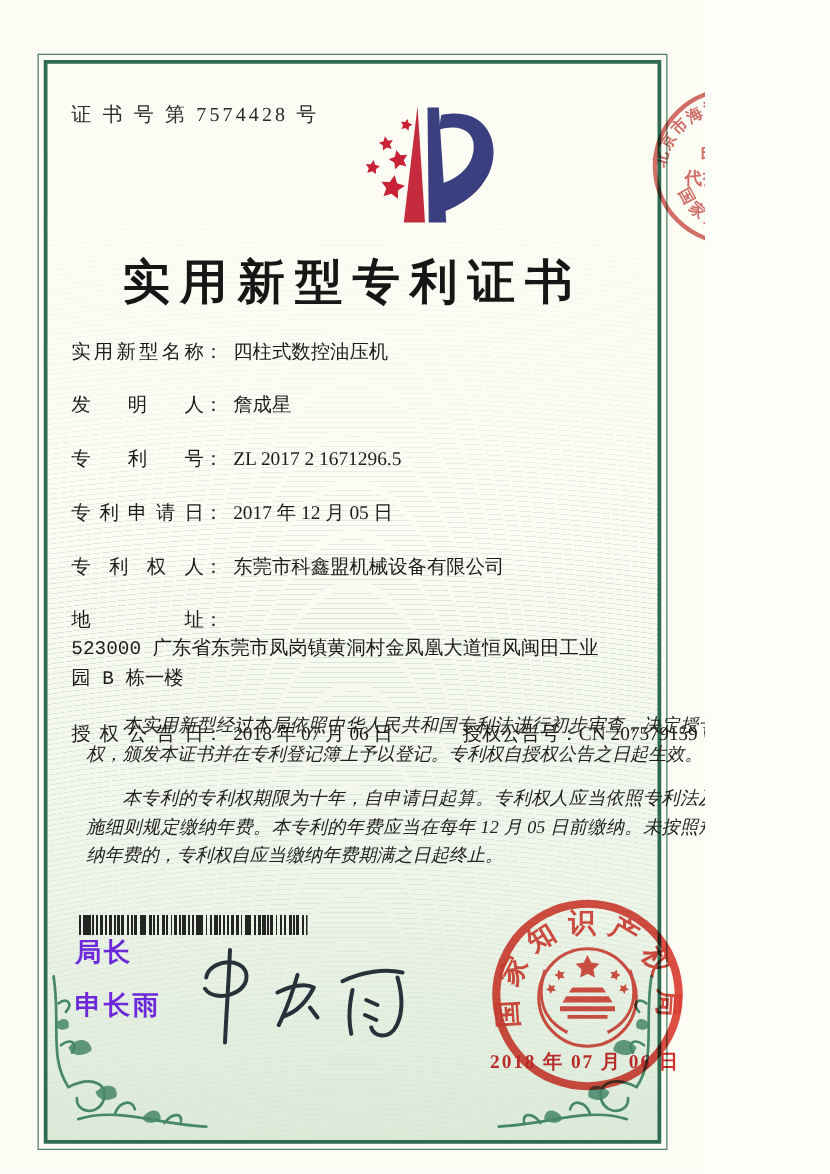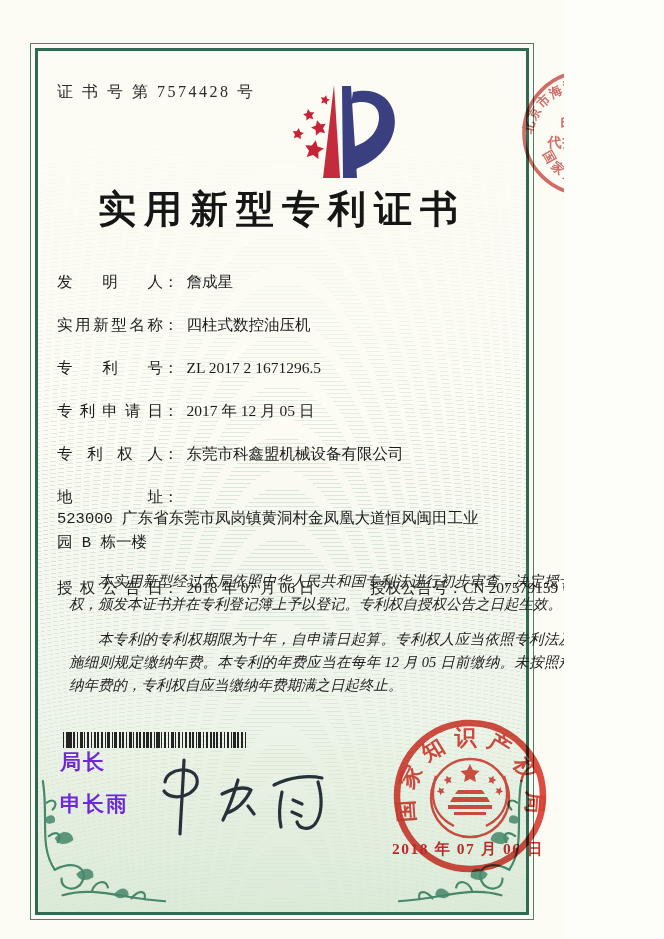--- a/index.html
+++ b/index.html
@@ -20,21 +20,21 @@
 
   .corner{position:absolute;width:138px;height:138px;}
   .corner.bl{left:33px;bottom:22px;}
   .corner.br{right:33px;bottom:22px;transform:scaleX(-1);}
 
   .cert-no{position:absolute;left:57px;top:82px;font-size:16px;letter-spacing:2.5px;color:#2b2b2b;}
 
   .logo{position:absolute;left:278px;top:84px;width:124px;height:100px;}
   .tax-stamp{position:absolute;left:520px;top:68px;width:130px;height:130px;opacity:0.82;mix-blend-mode:multiply;}
 
-  .title{position:absolute;left:0;right:0;top:184px;margin:0;text-align:center;font-size:38px;font-weight:700;letter-spacing:8px;color:#161616;font-family:"Liberation Serif","DejaVu Serif",serif;}
+  .title{position:absolute;left:0;right:0;top:184px;margin:16px;text-align:center;font-size:38px;font-weight:700;letter-spacing:8px;color:#161616;font-family:"Liberation Serif","DejaVu Serif",serif;}
 
   .fields{position:absolute;left:57px;top:272px;width:556px;font-size:15.5px;color:#1c1c1c;}
   .f-row{position:relative;margin-bottom:23px;line-height:20px;}
   .f-label{display:inline-block;width:106px;text-align:justify;text-align-last:justify;vertical-align:top;}
   .f-colon{display:inline-block;vertical-align:top;margin-right:8px;}
   .f-value{display:inline-block;vertical-align:top;}
   .f-row.address .f-value{width:436px;line-height:24px;font-family:Liberation Mono, monospace;}
   .f-row.grant{margin-bottom:0;}
   .grant-right{position:absolute;left:313px;top:0;white-space:nowrap;}
 
@@ -131,24 +131,24 @@
       <textPath href="#taxBot" startOffset="50%" text-anchor="middle">国家知识产权局</textPath>
     </text>
     <text x="65" y="60" text-anchor="middle" font-size="14" font-weight="bold" fill="#c94f4a" font-family="'Liberation Serif',serif">印 花 税</text>
     <text x="65" y="79" text-anchor="middle" font-size="14" font-weight="bold" letter-spacing="1" fill="#c94f4a" font-family="'Liberation Serif',serif">代扣专用章</text>
   </svg>
 
   <h1 class="title">实用新型专利证书</h1>
 
   <div class="fields">
     <div class="f-row">
+      <span class="f-label">实用新型名称</span><span class="f-colon">：</span><span class="f-value">四柱式数控油压机</span>
+    </div>
+    <div class="f-row">
       <span class="f-label">发明人</span><span class="f-colon">：</span><span class="f-value">詹成星</span>
-    </div>
-    <div class="f-row">
-      <span class="f-label">实用新型名称</span><span class="f-colon">：</span><span class="f-value">四柱式数控油压机</span>
     </div>
     <div class="f-row">
       <span class="f-label">专利号</span><span class="f-colon">：</span><span class="f-value">ZL 2017 2 1671296.5</span>
     </div>
     <div class="f-row">
       <span class="f-label">专利申请日</span><span class="f-colon">：</span><span class="f-value">2017 年 12 月 05 日</span>
     </div>
     <div class="f-row">
       <span class="f-label">专利权人</span><span class="f-colon">：</span><span class="f-value">东莞市科鑫盟机械设备有限公司</span>
     </div>

